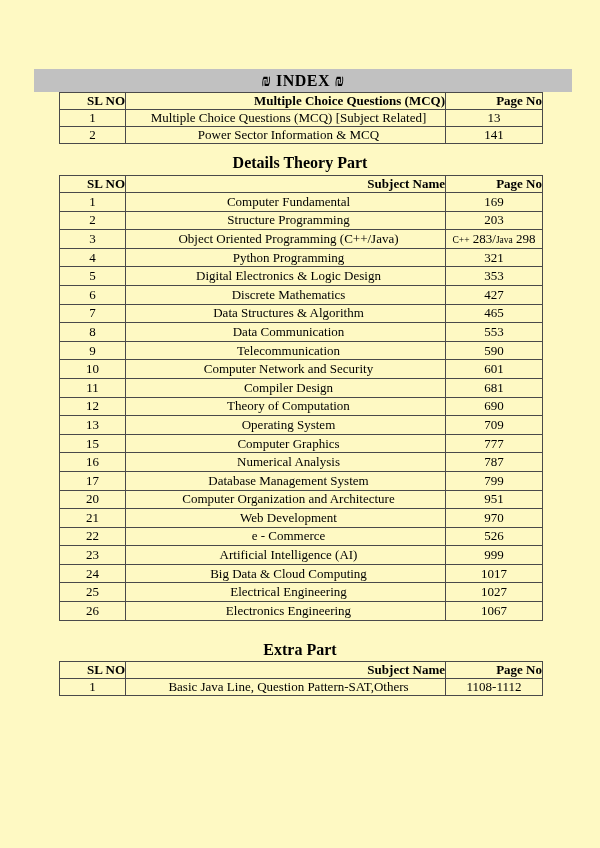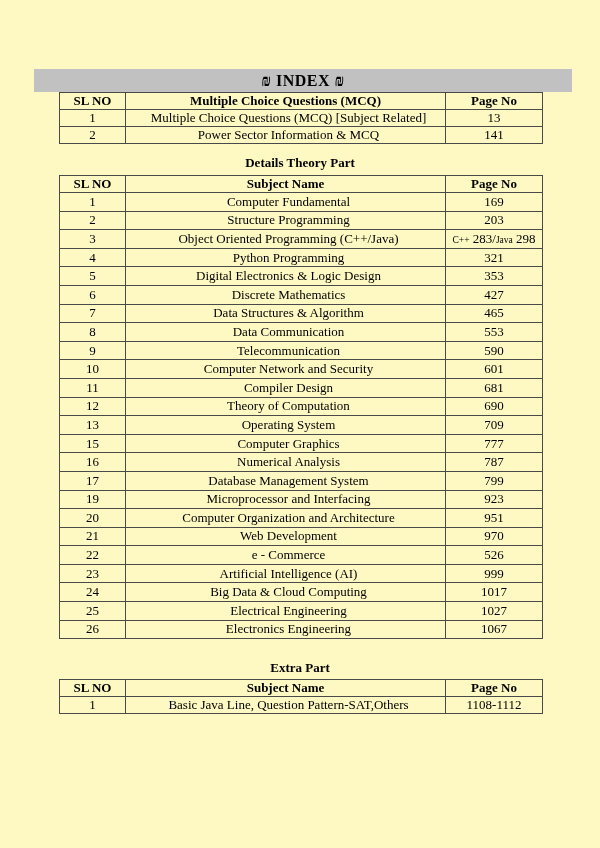--- a/index.html
+++ b/index.html
@@ -38,34 +38,34 @@
   }
   table.index-table col.c1 { width: 66px; }
   table.index-table col.c2 { width: 320px; }
   table.index-table col.c3 { width: 97px; }
   table.index-table th, table.index-table td {
     border: 1px solid var(--border);
     vertical-align: middle;
     overflow: hidden;
     white-space: nowrap;
   }
-  table.index-table th { font-weight: bold; text-align: center; }
+  table.index-table th { font-weight: bold; text-align: right; }
   td.col-sl  { text-align: center; }
   td.col-name { text-align: center; padding-left: 6px; }
   td.col-page { text-align: center; }
   .t-mcq tr { height: 15px; }
   .t-theory thead tr { height: 17px; }
   .t-theory tbody tr { height: 18.6px; }
   .t-extra thead tr { height: 14px; }
   .t-extra tbody tr { height: 15px; }
   .section-heading {
     width: 600px;
     text-align: center;
     font-weight: bold;
-    font-size: 13px;
+    font-size: 16px;
     line-height: 15px;
   }
   .heading-theory { margin: 11px 0 5px 0; }
   .heading-extra  { margin: 21px 0 4px 0; }
   .small { font-size: 9.5px; }
 </style>
 </head>
 <body>
 
 <div class="page">
@@ -191,25 +191,20 @@
           <td class="col-sl">16</td>
           <td class="col-name">Numerical Analysis</td>
           <td class="col-page">787</td>
         </tr>
         <tr>
           <td class="col-sl">17</td>
           <td class="col-name">Database Management System</td>
           <td class="col-page">799</td>
         </tr>
         <tr>
-          <td class="col-sl">19</td>
-          <td class="col-name">Microprocessor and Interfacing</td>
-          <td class="col-page">923</td>
-        </tr>
-        <tr>
           <td class="col-sl">20</td>
           <td class="col-name">Computer Organization and Architecture</td>
           <td class="col-page">951</td>
         </tr>
         <tr>
           <td class="col-sl">21</td>
           <td class="col-name">Web Development</td>
           <td class="col-page">970</td>
         </tr>
         <tr>

